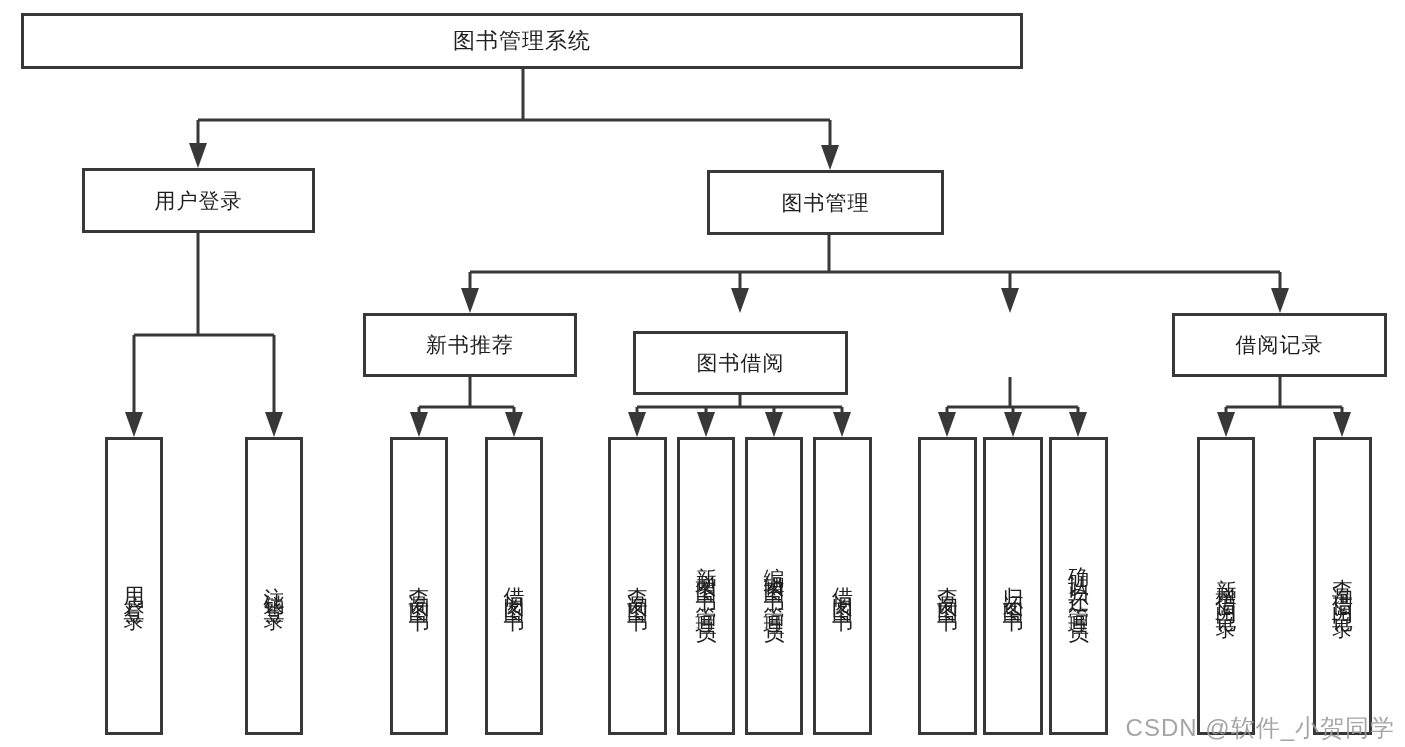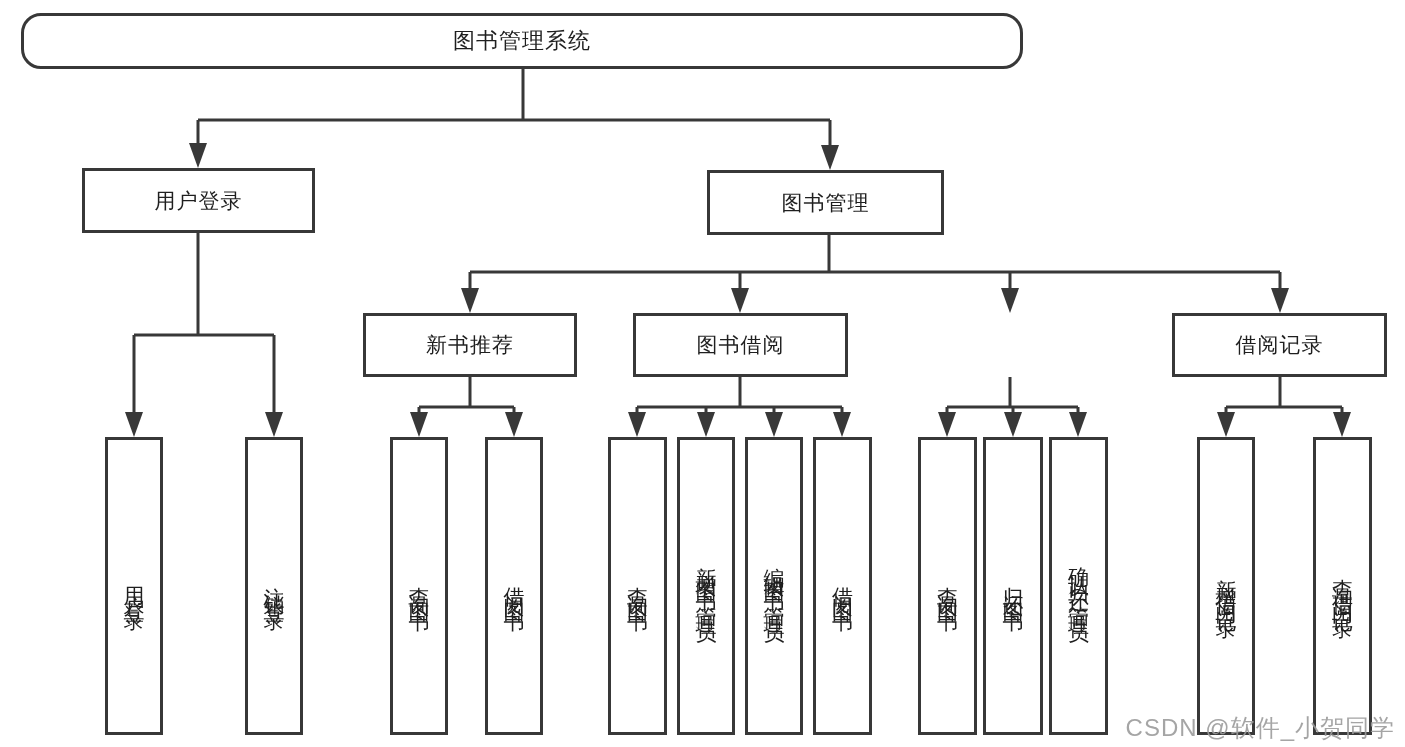--- a/index.html
+++ b/index.html
@@ -26,21 +26,21 @@
     border:3px solid var(--line);
     background:#ffffff;
     display:flex;
     align-items:center;
     justify-content:center;
     font-size:21px;
     letter-spacing:1px;
     z-index:2;
     white-space:nowrap;
   }
-  .box.title{font-size:22px;border-radius:20px;}
+  .box.title{font-size:22px;}
   .vbox{
     writing-mode:vertical-rl;
     letter-spacing:8px;
     font-size:21px;
     white-space:normal;
   }
   #watermark{
     position:absolute;
     right:10px;
     top:712px;
@@ -84,21 +84,21 @@
     <polygon points="1217,412 1235,412 1226,437"></polygon>
     <polygon points="1333,412 1351,412 1342,437"></polygon>
   </svg>
 
   <div class="box title" style="left:21px;top:13px;width:1002px;height:56px;">图书管理系统</div>
 
   <div class="box" style="left:82px;top:168px;width:233px;height:65px;">用户登录</div>
   <div class="box" style="left:707px;top:170px;width:237px;height:65px;">图书管理</div>
 
   <div class="box" style="left:363px;top:313px;width:214px;height:64px;">新书推荐</div>
-  <div class="box" style="left:633px;top:313px;width:215px;height:64px;">图书借阅</div>
+  <div class="box" style="left:633px;top:331px;width:215px;height:64px;">图书借阅</div>
   <div class="box" style="left:1172px;top:313px;width:215px;height:64px;">借阅记录</div>
 
   <div class="box vbox" style="left:105px;top:437px;width:58px;height:298px;">用户登录</div>
   <div class="box vbox" style="left:245px;top:437px;width:58px;height:298px;">注销登录</div>
 
   <div class="box vbox" style="left:390px;top:437px;width:58px;height:298px;">查询图书</div>
   <div class="box vbox" style="left:485px;top:437px;width:58px;height:298px;">借阅图书</div>
 
   <div class="box vbox" style="left:608px;top:437px;width:59px;height:298px;">查询图书</div>
   <div class="box vbox" style="left:677px;top:437px;width:58px;height:298px;">新增图书（管理员）</div>

